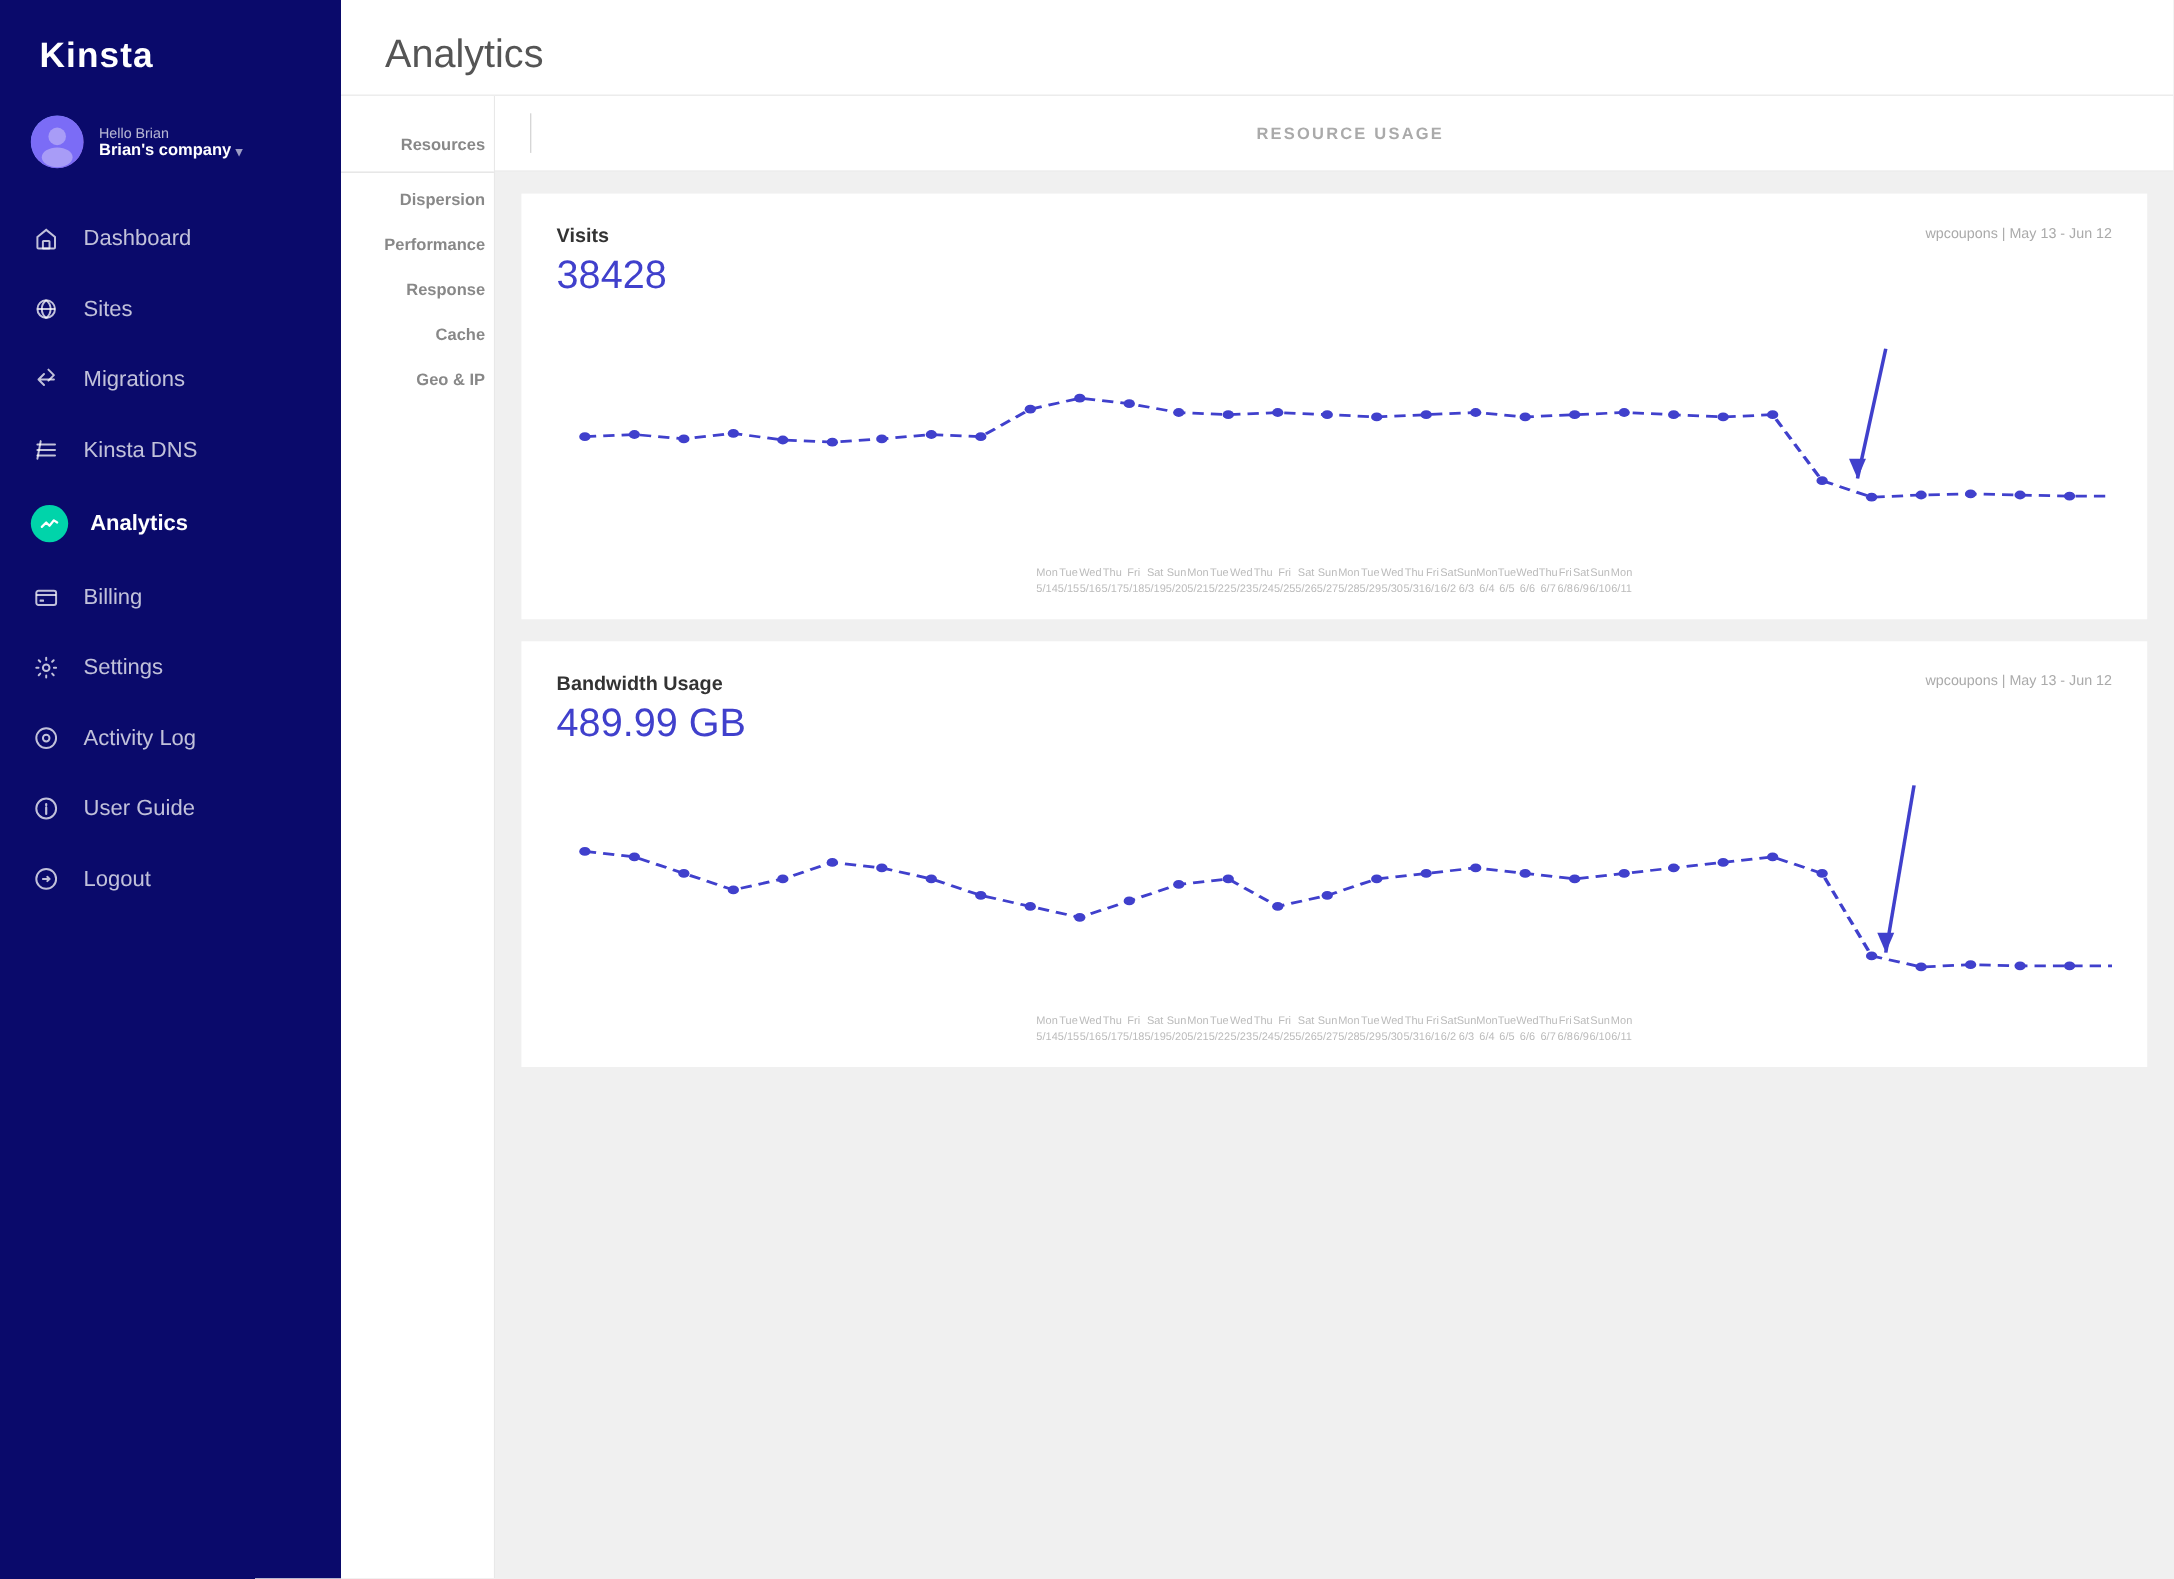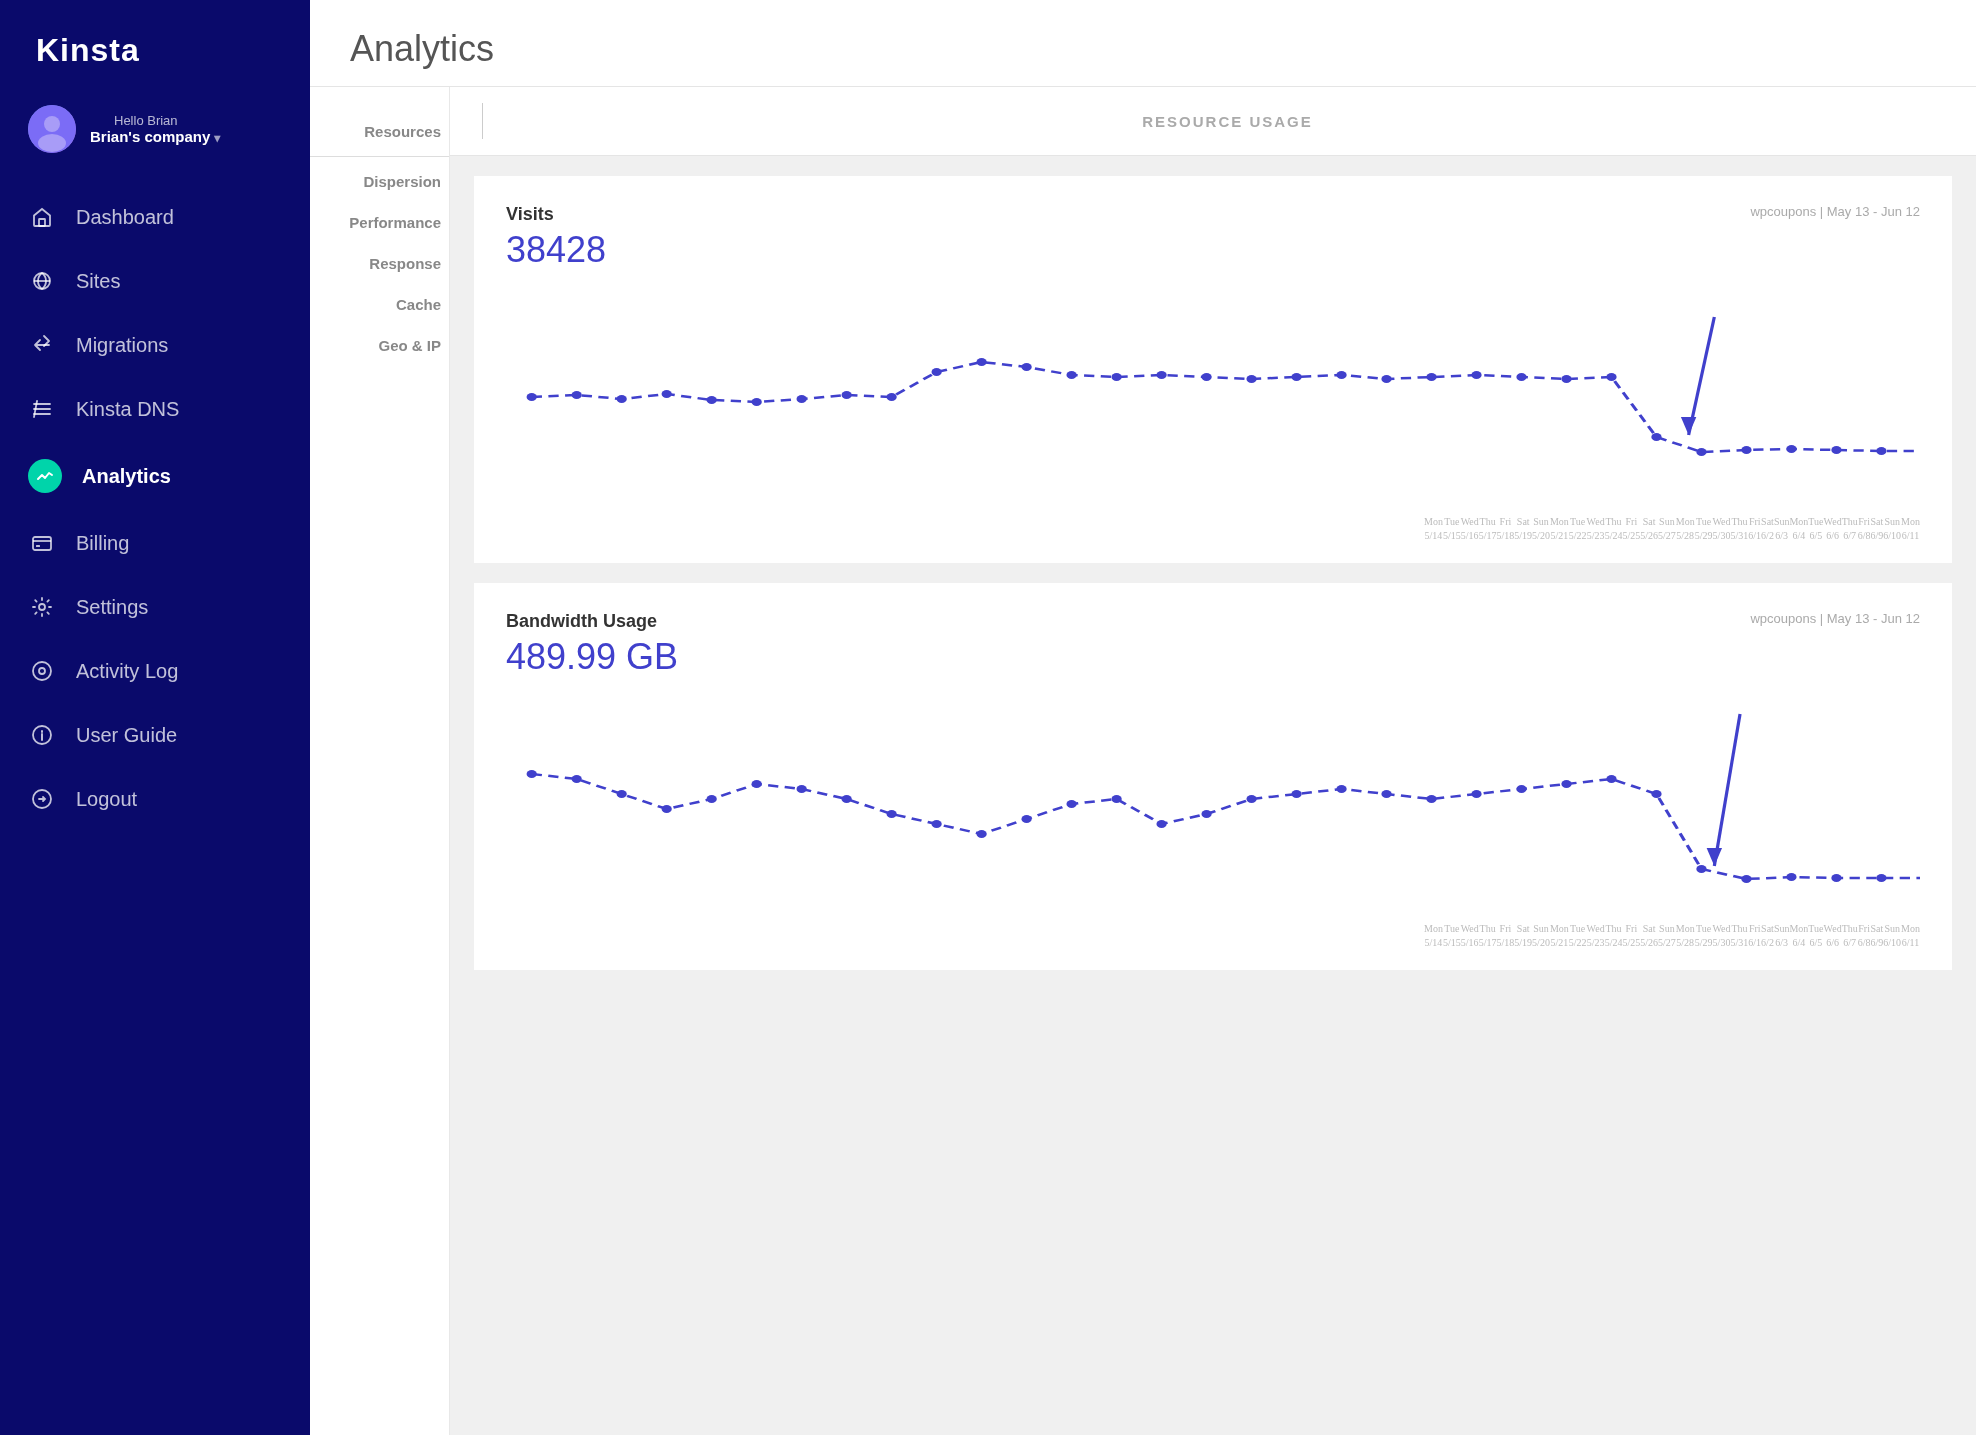--- a/index.html
+++ b/index.html
@@ -31,21 +31,21 @@
     .avatar {
       width: 48px;
       height: 48px;
       border-radius: 50%;
       background: linear-gradient(135deg, #6b8cff, #a06bd6);
       display: flex; align-items: center; justify-content: center;
       overflow: hidden;
     }
     .avatar svg { width: 48px; height: 48px; }
     .user-info { flex: 1; }
-    .user-hello { font-size: 13px; color: rgba(255,255,255,0.7); margin-left: 24px; }
+    .user-hello { font-size: 13px; color: rgba(255,255,255,0.7); }
     .user-company { font-size: 15px; font-weight: 600; color: white; display: flex; align-items: flex-end; gap: 4px; }
     .chevron { font-size: 12px; color: rgba(255,255,255,0.6); }
 
     .nav-items { padding: 8px 0; }
     .nav-item {
       display: flex;
       align-items: center;
       gap: 20px;
       padding: 18px 28px;
       cursor: pointer;
@@ -177,25 +177,24 @@
       color: #4040cc;
       margin-bottom: 16px;
     }
     .chart-container {
       width: 100%;
       height: 220px;
       position: relative;
     }
     .chart-dates {
       display: flex;
-      justify-content: flex-end;
+      justify-content: center;
       padding: 8px 0 0;
       font-size: 10px;
       color: #bbb;
-      font-family: Liberation Serif, serif;
     }
     .date-label { text-align: center; line-height: 1.4; }
   </style>
 </head>
 <body>
 
 <nav class="sidebar">
   <div class="sidebar-logo">Kinsta</div>
 
   <div class="sidebar-user">

